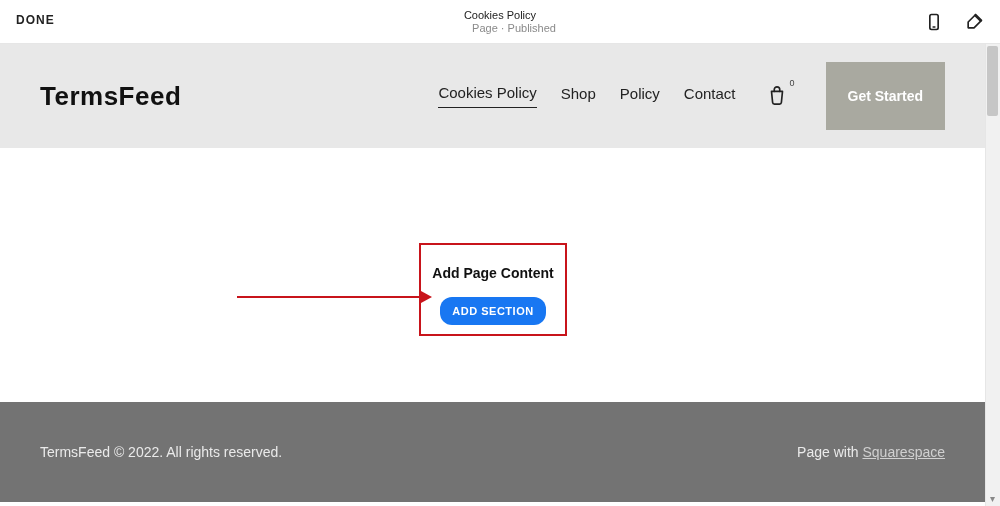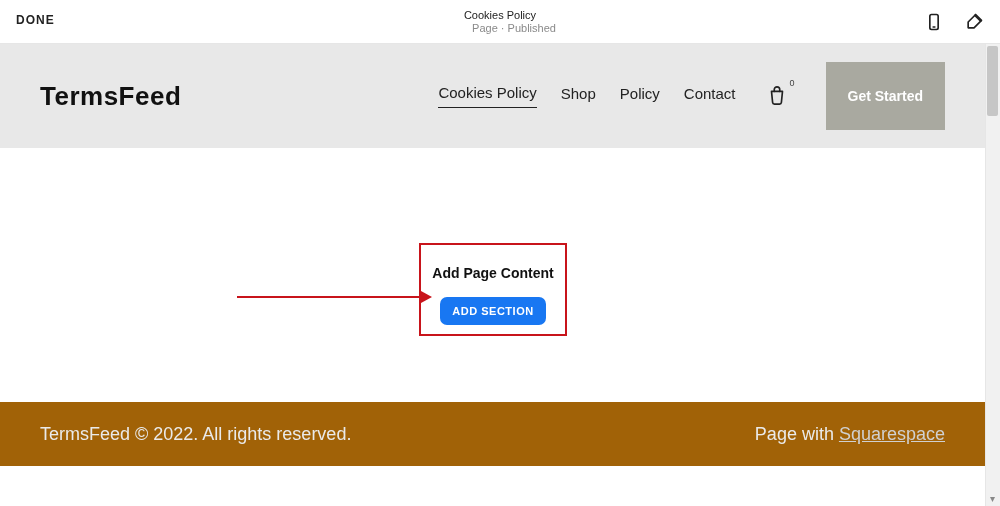--- a/index.html
+++ b/index.html
@@ -28,25 +28,25 @@
   .nav a { color:#222; text-decoration:none; font-size:15px; padding-bottom:6px; cursor:pointer; }
   .nav a.active { border-bottom:1px solid #222; }
   .cart { position:relative; margin-left:6px; }
   .cart svg{ width:22px; height:22px; display:block; }
   .cart-badge { position:absolute; top:-7px; right:-7px; font-size:9px; color:#444; }
   .cta-btn { background:#a9a9a0; color:#fff; font-size:14px; font-weight:600; padding:26px 22px; margin-left:14px; cursor:pointer; }
   
   .canvas { background:#fff; height: calc(100% - 124px - 84px); position:relative; }
   .highlight-box { position:absolute; left:419px; top:95px; width:148px; height:93px; border:2px solid #c8141b; display:flex; flex-direction:column; align-items:center; padding-top:20px; }
   .add-title { font-weight:700; font-size:14px; color:#111; margin-bottom:16px; white-space:nowrap; }
-  .add-section-btn { background:#1877f2; color:#fff; font-size:11px; font-weight:700; letter-spacing:0.5px; padding:8px 12px; border-radius:7px; cursor:pointer; }
+  .add-section-btn { background:#1877f2; color:#fff; font-size:11px; font-weight:700; letter-spacing:0.5px; padding:8px 12px; border-radius:12px; cursor:pointer; }
   .arrow-line { position:absolute; left:237px; top:148px; width:190px; height:2px; background:#c8141b; }
   .arrow-head { position:absolute; left:421px; top:143px; width:0; height:0; border-left:11px solid #c8141b; border-top:6px solid transparent; border-bottom:6px solid transparent; }
   
-  .site-footer { background:#a16207; height:64px; display:flex; align-items:center; justify-content:space-between; padding:0 40px; color:#eaeaea; font-size:18px; }
+  .site-footer { background:#737373; height:100px; display:flex; align-items:center; justify-content:space-between; padding:0 40px; color:#eaeaea; font-size:14px; }
   .made-with a { color:#d0d0d0; text-decoration:underline; cursor:pointer; }
 </style>
 </head>
 <body>
 
 <div class="editor-bar">
   <div class="editor-left">
     <span class="done-btn">DONE</span>
     <div class="hist-btns">
       <span>

